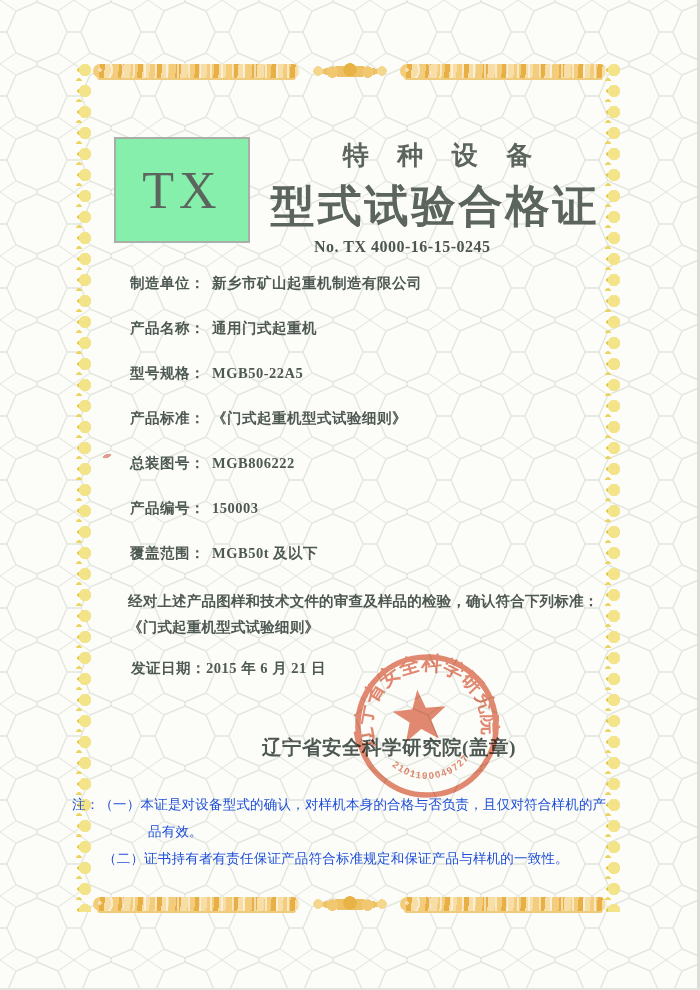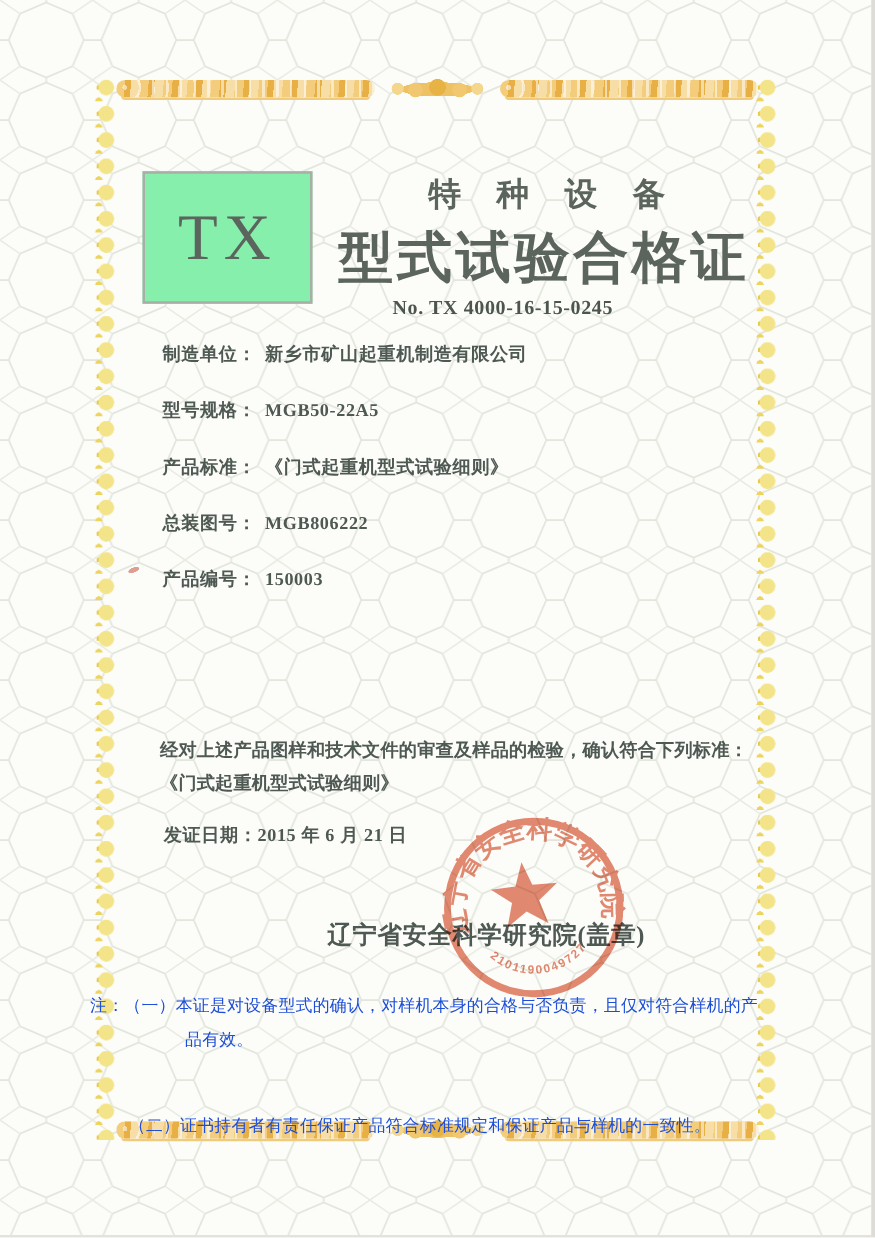--- a/index.html
+++ b/index.html
@@ -100,21 +100,21 @@
 
   .stamp{position:absolute;left:352px;top:652px;z-index:3;mix-blend-mode:multiply;}
 
   
   .note-line{
     position:absolute;z-index:2;white-space:nowrap;
     font-size:13.5px;font-weight:400;color:#1d4ed8;letter-spacing:.2px;
   }
   .note1a{left:72px;top:796px;}
   .note1b{left:148px;top:823px;}
-  .note2{left:103px;top:850px;margin-top:42px;}
+  .note2{left:103px;top:850px;}
 
   .scan-mark{
     position:absolute;left:100px;top:452px;width:14px;height:8px;z-index:2;
     background:radial-gradient(ellipse 7px 3px at 50% 50%, rgba(200,80,60,.55) 60%, rgba(0,0,0,0) 70%);
     transform:rotate(-20deg);
   }
 </style>
 </head>
 <body>
 
@@ -149,30 +149,36 @@
   </div>
   <div class="hd1">特 种 设 备</div>
   <div class="hd2">型式试验合格证</div>
   <div class="cert-no">No. TX 4000-16-15-0245</div>
 
   <div class="fields">
     <div class="field">
       <span class="lbl">制造单位：</span><span class="val">新乡市矿山起重机制造有限公司</span>
     </div>
     <div class="field">
+      <span class="lbl">产品名称：</span><span class="val">通用门式起重机</span>
+    </div>
+    <div class="field">
       <span class="lbl">型号规格：</span><span class="val">MGB50-22A5</span>
     </div>
     <div class="field">
       <span class="lbl">产品标准：</span><span class="val">《门式起重机型式试验细则》</span>
     </div>
     <div class="field">
       <span class="lbl">总装图号：</span><span class="val">MGB806222</span>
     </div>
     <div class="field">
       <span class="lbl">产品编号：</span><span class="val">150003</span>
+    </div>
+    <div class="field">
+      <span class="lbl">覆盖范围：</span><span class="val">MGB50t 及以下</span>
     </div>
   </div>
 
   <div class="scan-mark"></div>
 
   <div class="conclusion">
     <div>经对上述产品图样和技术文件的审查及样品的检验，确认符合下列标准：</div>
     <div>《门式起重机型式试验细则》</div>
   </div>
 

